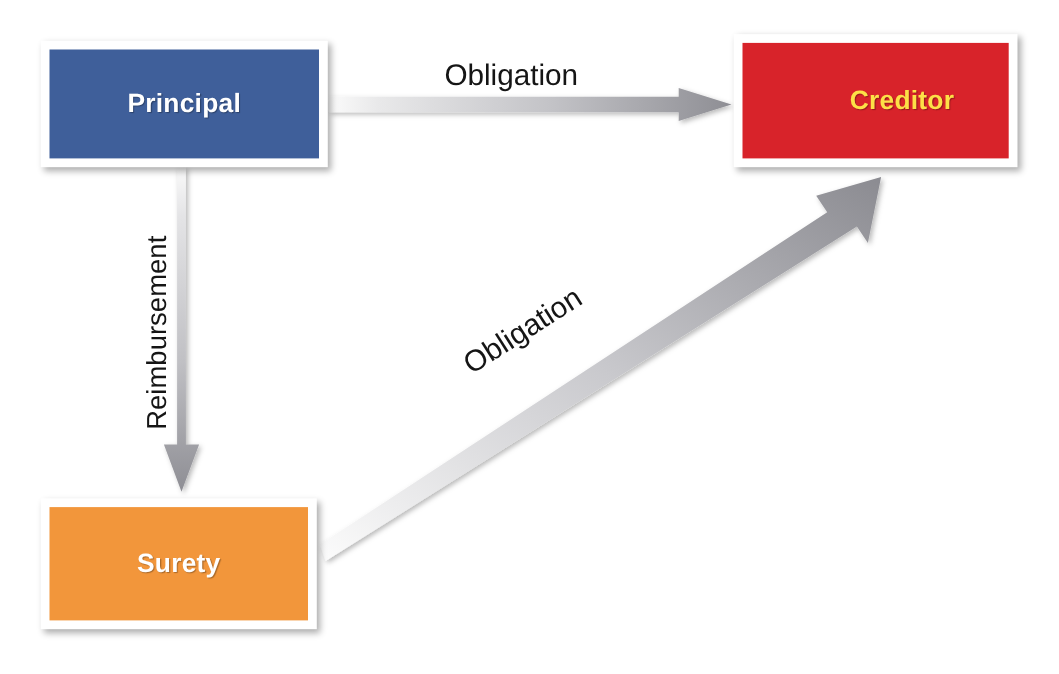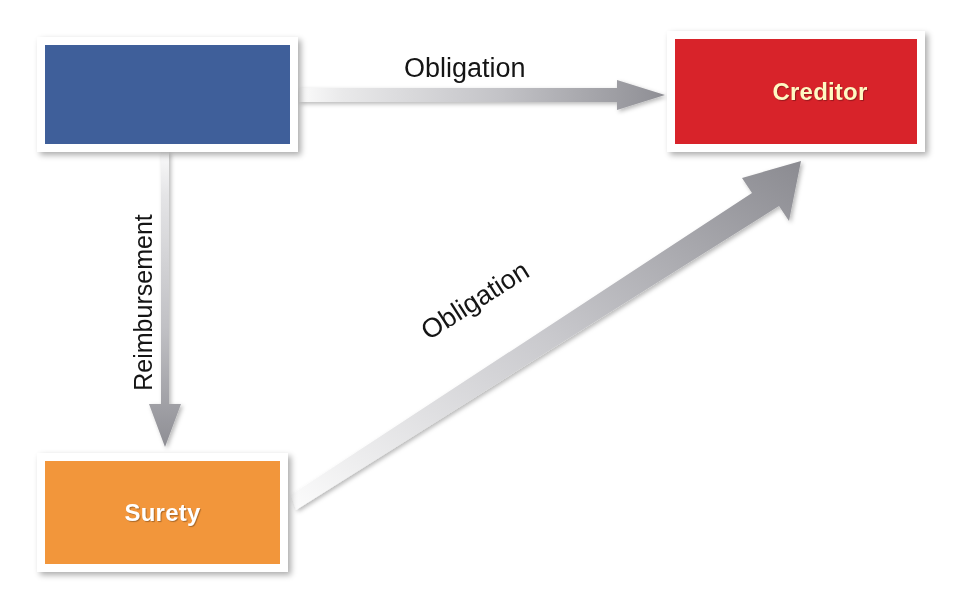--- a/index.html
+++ b/index.html
@@ -125,25 +125,26 @@
       <path d="M 161 152 L 169 152 L 169 404 L 181 404 L 165 447 L 149 404 L 161 404 Z" fill="url(#gradDown)"></path>
     </g>
 
     <g filter="url(#softShadow)">
       <path d="M 296 510 L 291 495 L 752 193 L 742 178 L 801 161 L 789 221 L 779 206 Z" fill="url(#gradDiag)"></path>
     </g>
   </svg>
 
   <div id="node-principal" class="node">
     <div class="fill" style="background: rgb(63, 95, 154); color: rgb(255, 255, 255);">
+      <span>Principal</span>
     </div>
   </div>
 
   <div id="node-creditor" class="node">
-    <div class="fill" style="background: rgb(216, 35, 42); color: #fef9c3; padding-left: 48px;">
+    <div class="fill" style="background: rgb(216, 35, 42); color: #fde047; padding-left: 48px;">
       <span>Creditor</span>
     </div>
   </div>
 
   <div id="node-surety" class="node">
     <div class="fill" style="background: rgb(242, 150, 59); color: rgb(255, 255, 255);">
       <span>Surety</span>
     </div>
   </div>
 

